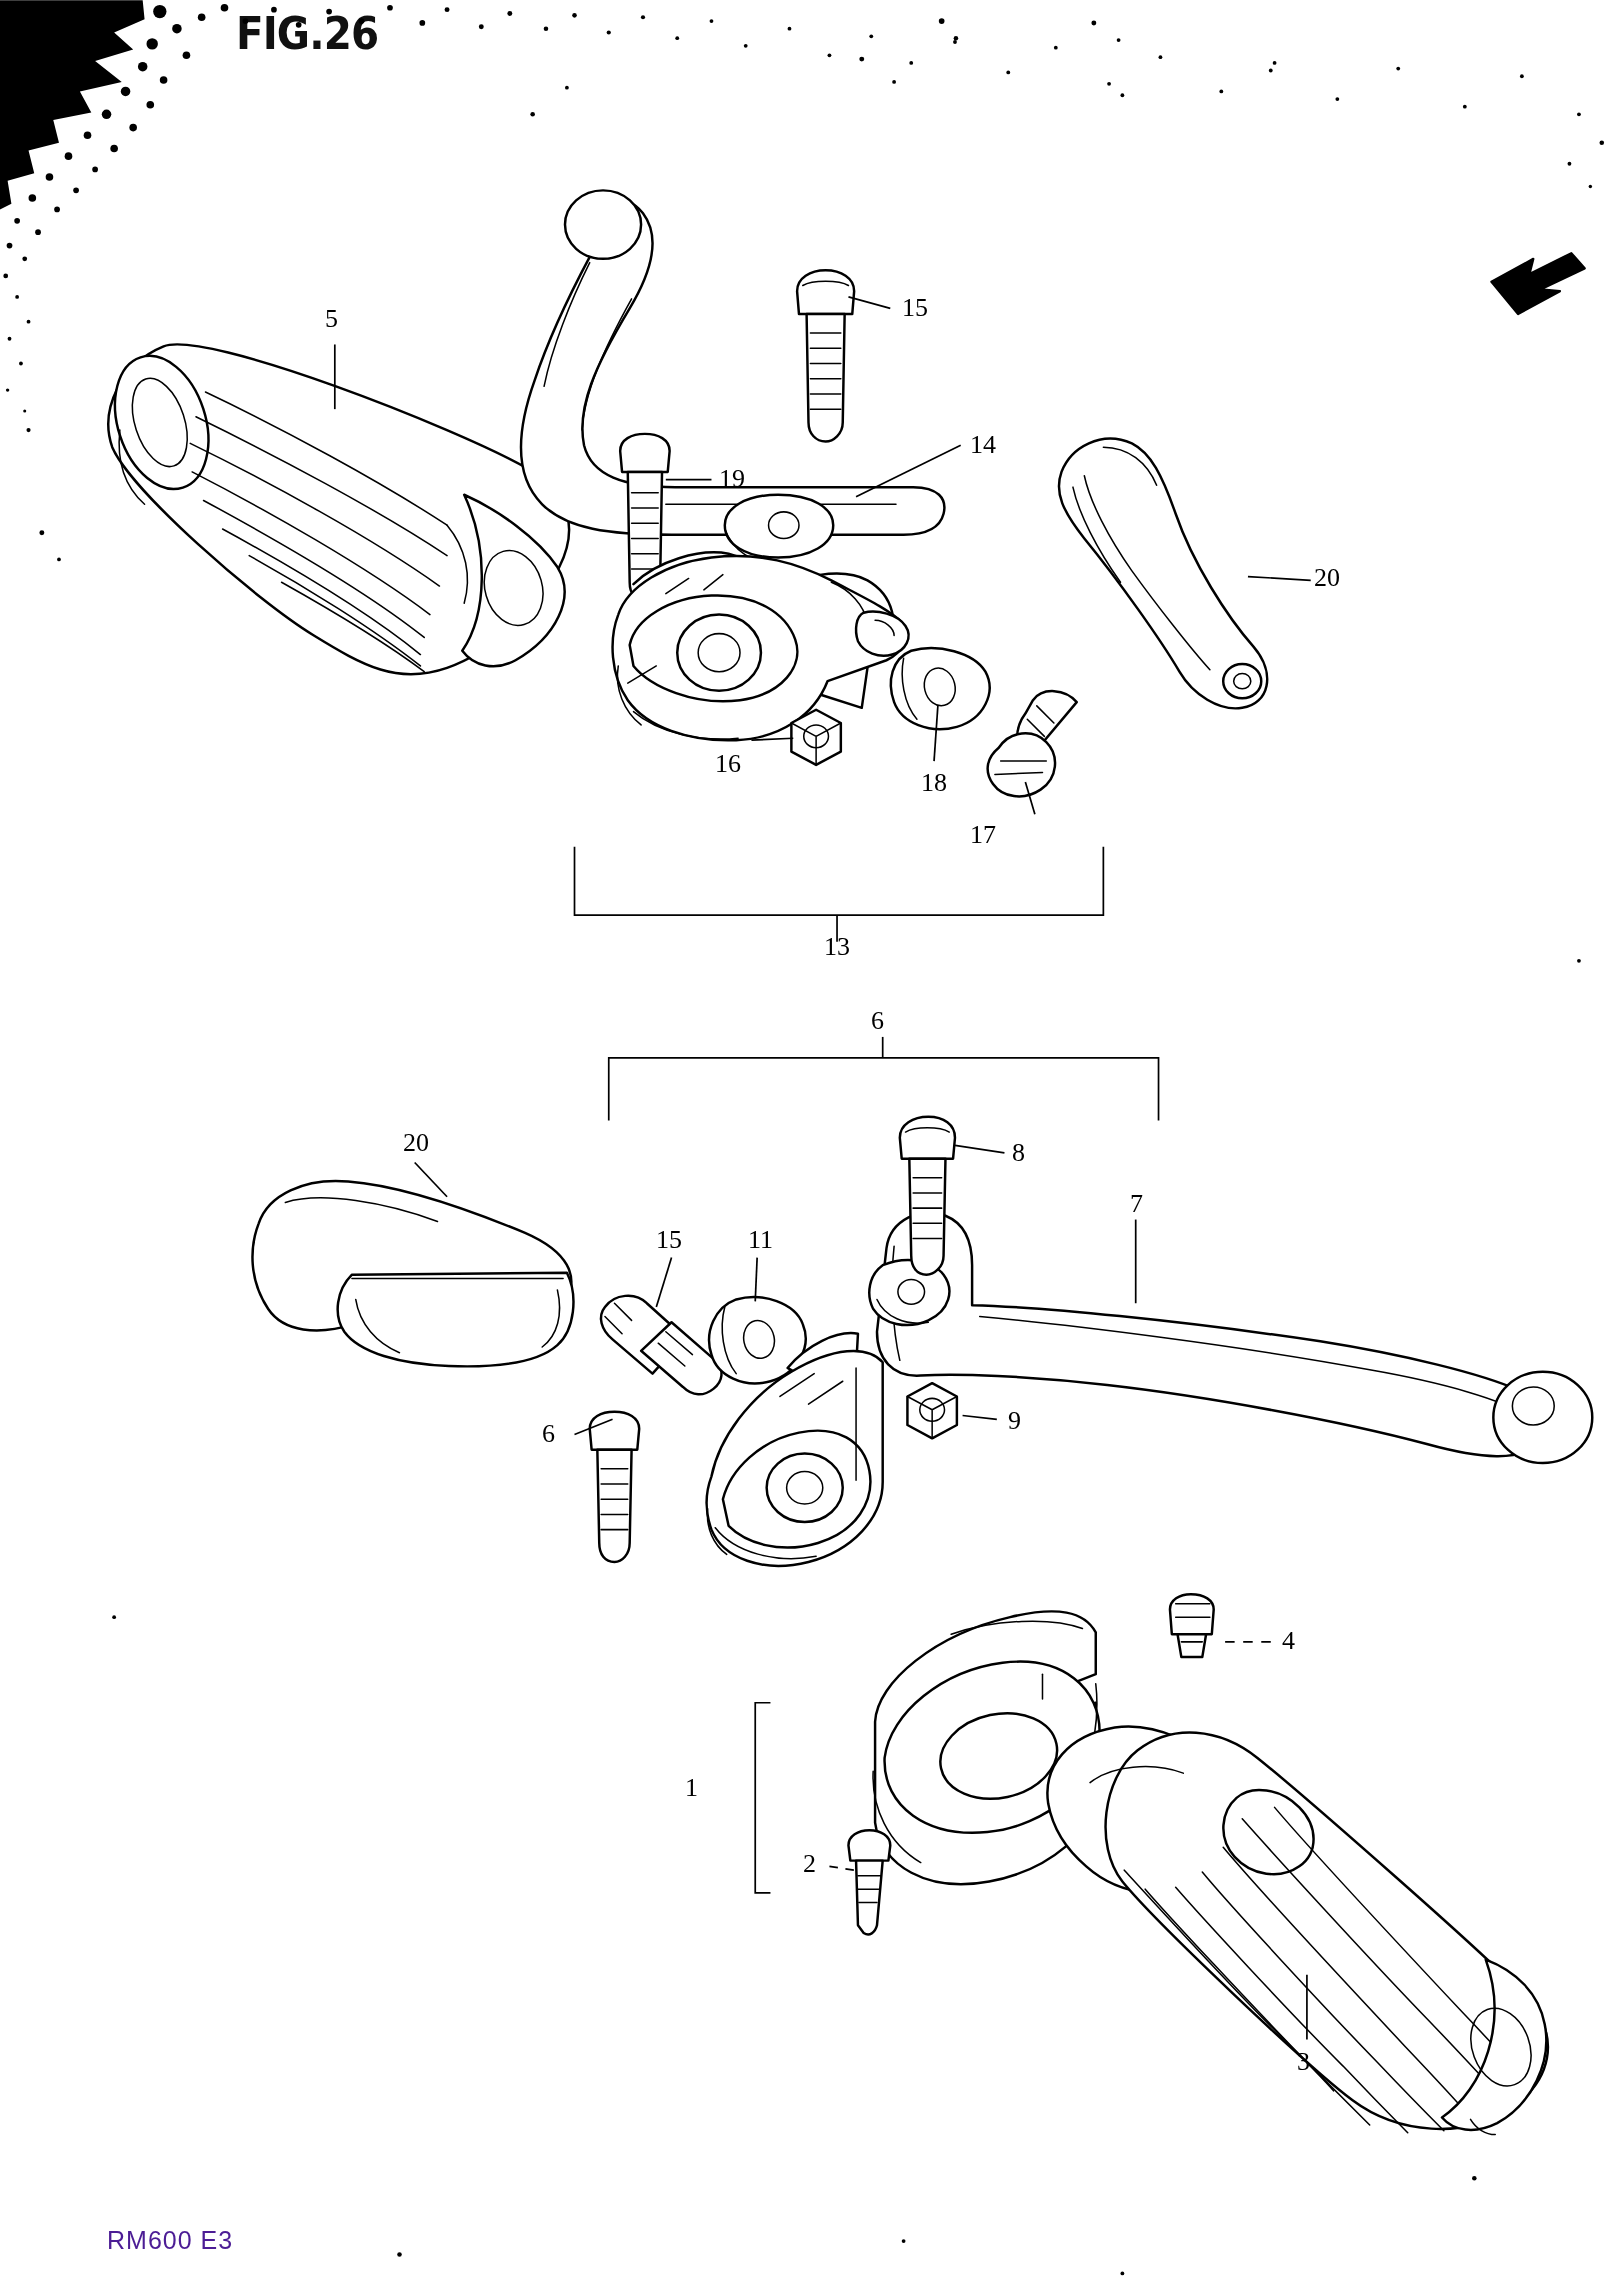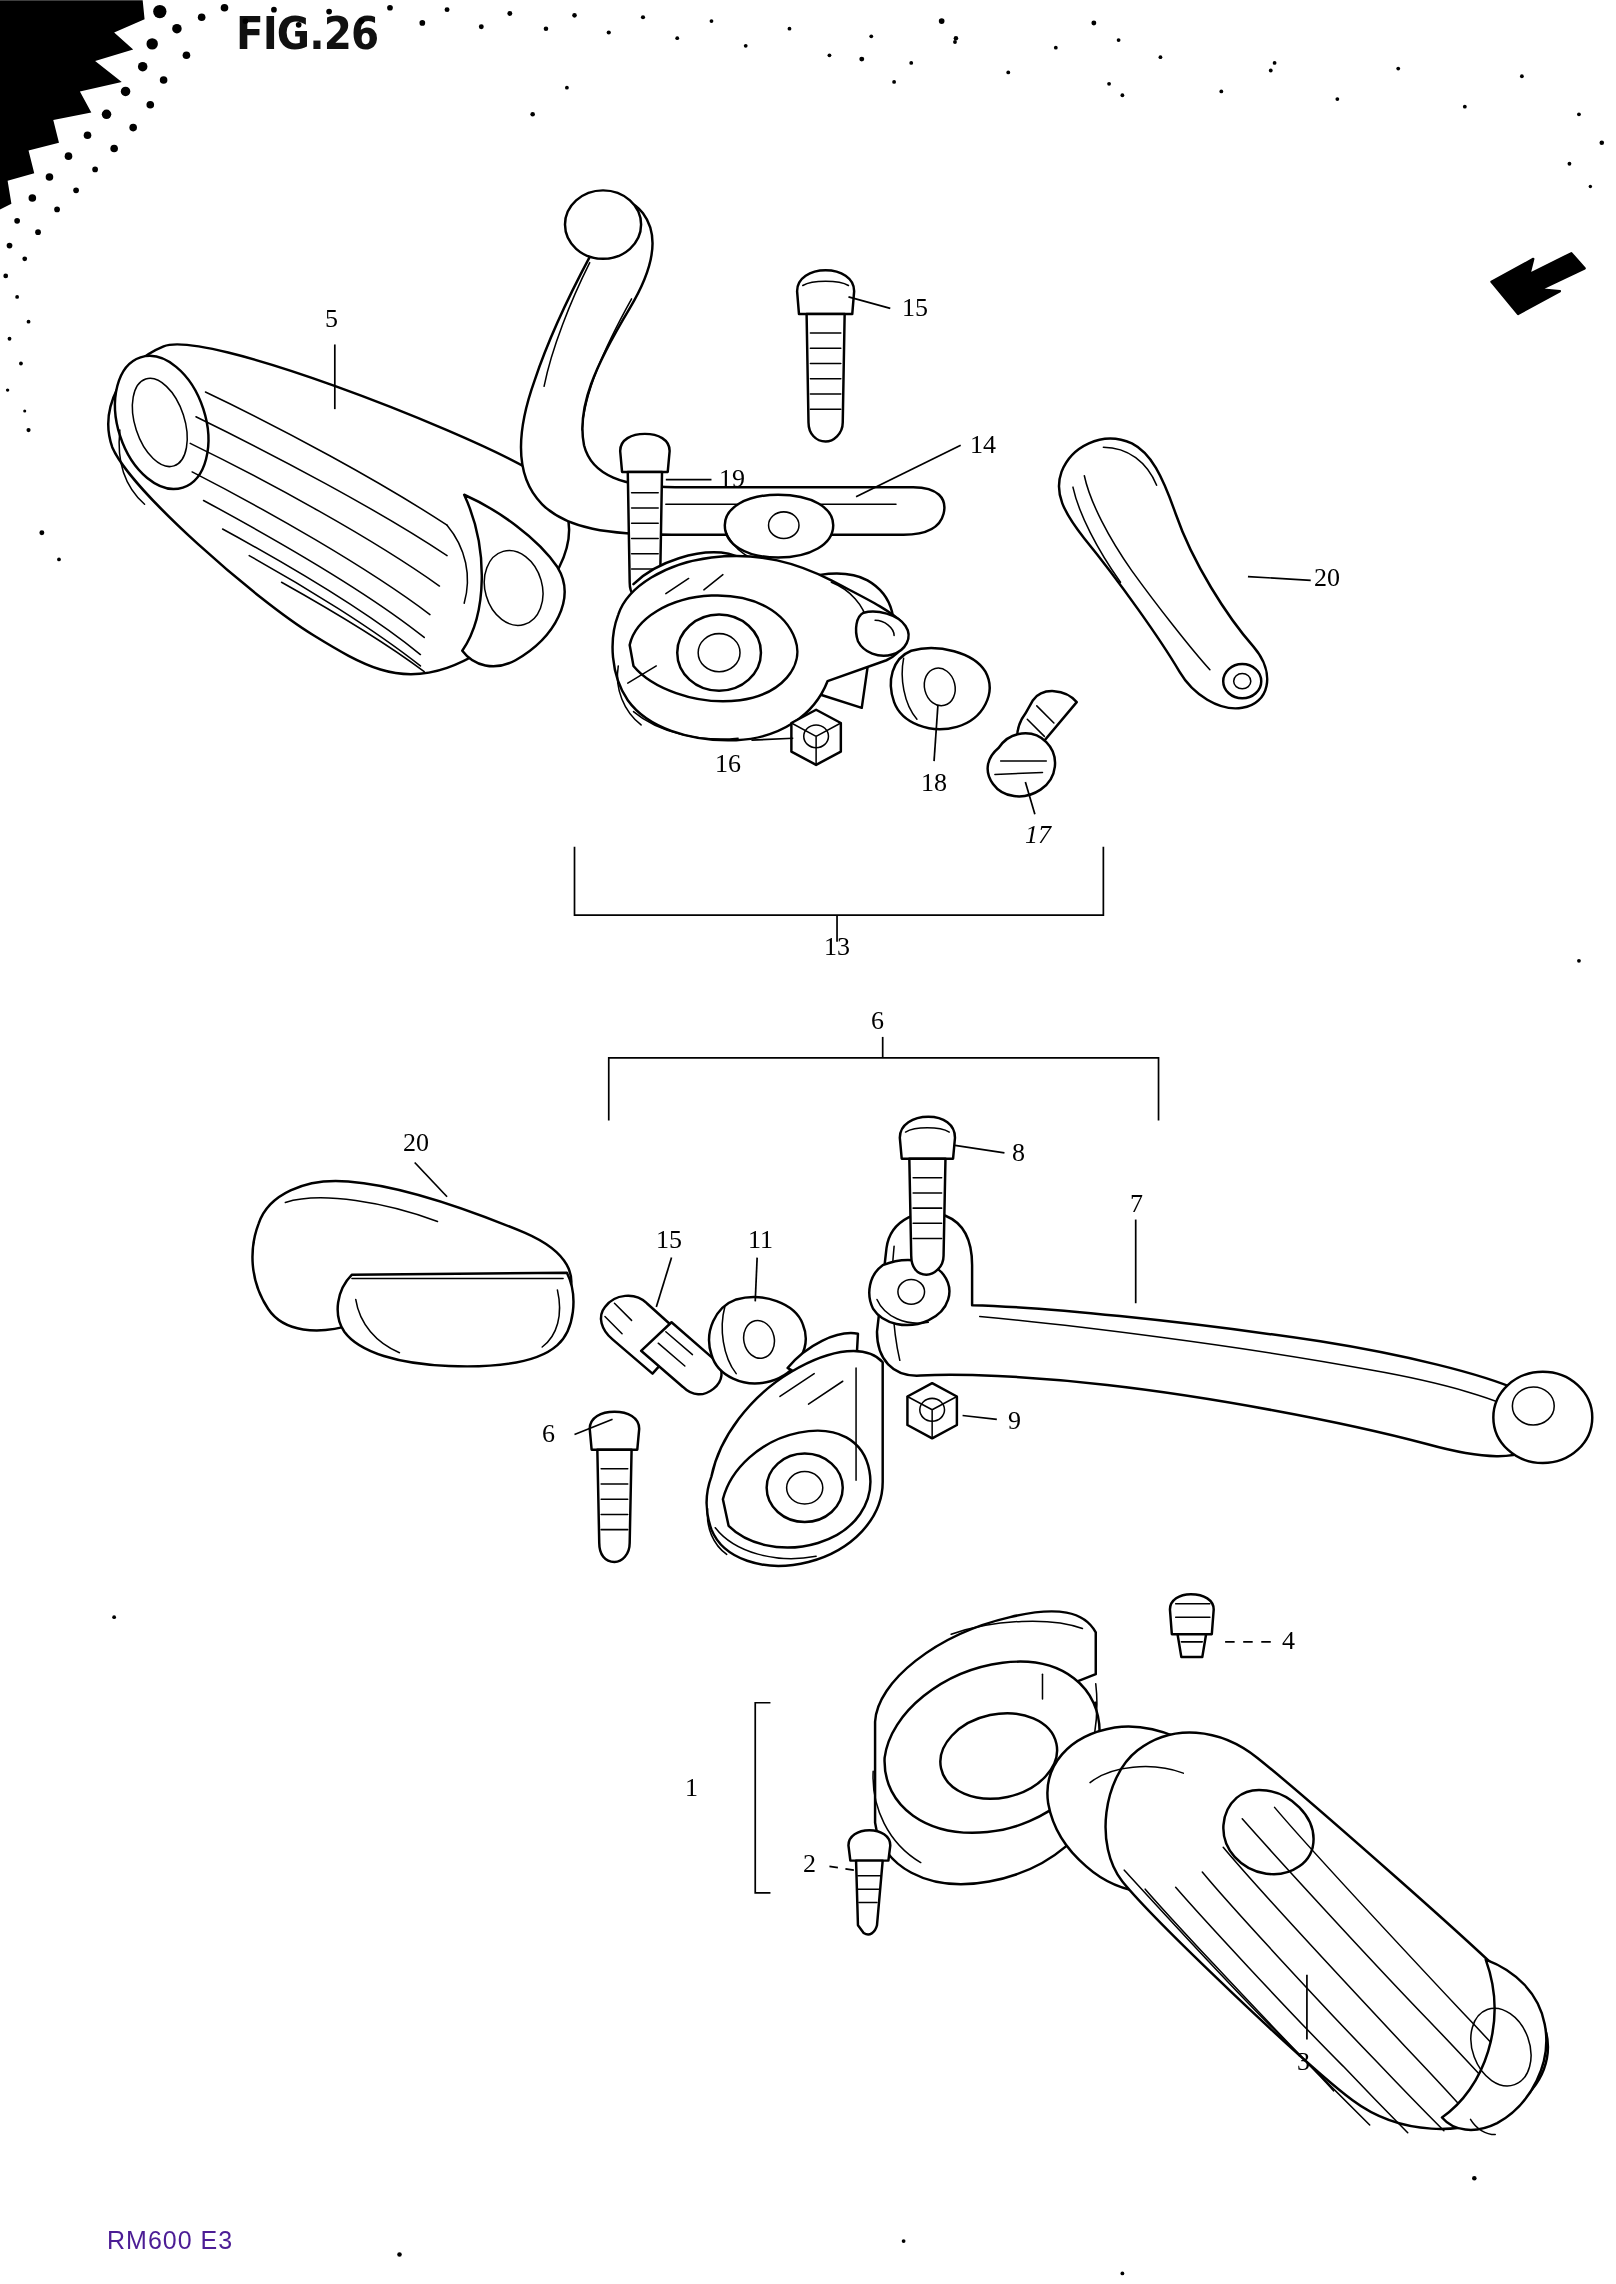--- a/index.html
+++ b/index.html
@@ -397,21 +397,21 @@
 
   </svg>
 
   <div class="callout" style="left:325px;  top:304px;">5</div>
   <div class="callout" style="left:902px;  top:293px;">15</div>
   <div class="callout" style="left:970px; top:430px;">14</div>
   <div class="callout" style="left:719px;  top:464px;">19</div>
   <div class="callout" style="left:1314px; top:563px;">20</div>
   <div class="callout" style="left:715px;  top:725px;margin-top:24px;">16</div>
   <div class="callout" style="left:921px;  top:768px;">18</div>
-  <div class="callout" style="left:1025px; top:820px;font-style:italic;">17</div>
+  <div class="callout" style="left:970px; top:820px;">17</div>
   <div class="callout" style="left:824px;  top:932px;">13</div>
   <div class="callout" style="left:871px;  top:1006px;">6</div>
   <div class="callout" style="left:403px;  top:1128px;">20</div>
   <div class="callout" style="left:1012px; top:1138px;">8</div>
   <div class="callout" style="left:1130px; top:1189px;">7</div>
   <div class="callout" style="left:656px;  top:1225px;">15</div>
   <div class="callout" style="left:748px;  top:1225px;">11</div>
   <div class="callout" style="left:1008px; top:1406px;">9</div>
   <div class="callout" style="left:542px;  top:1419px;">6</div>
   <div class="callout" style="left:1282px; top:1626px;">4</div>

